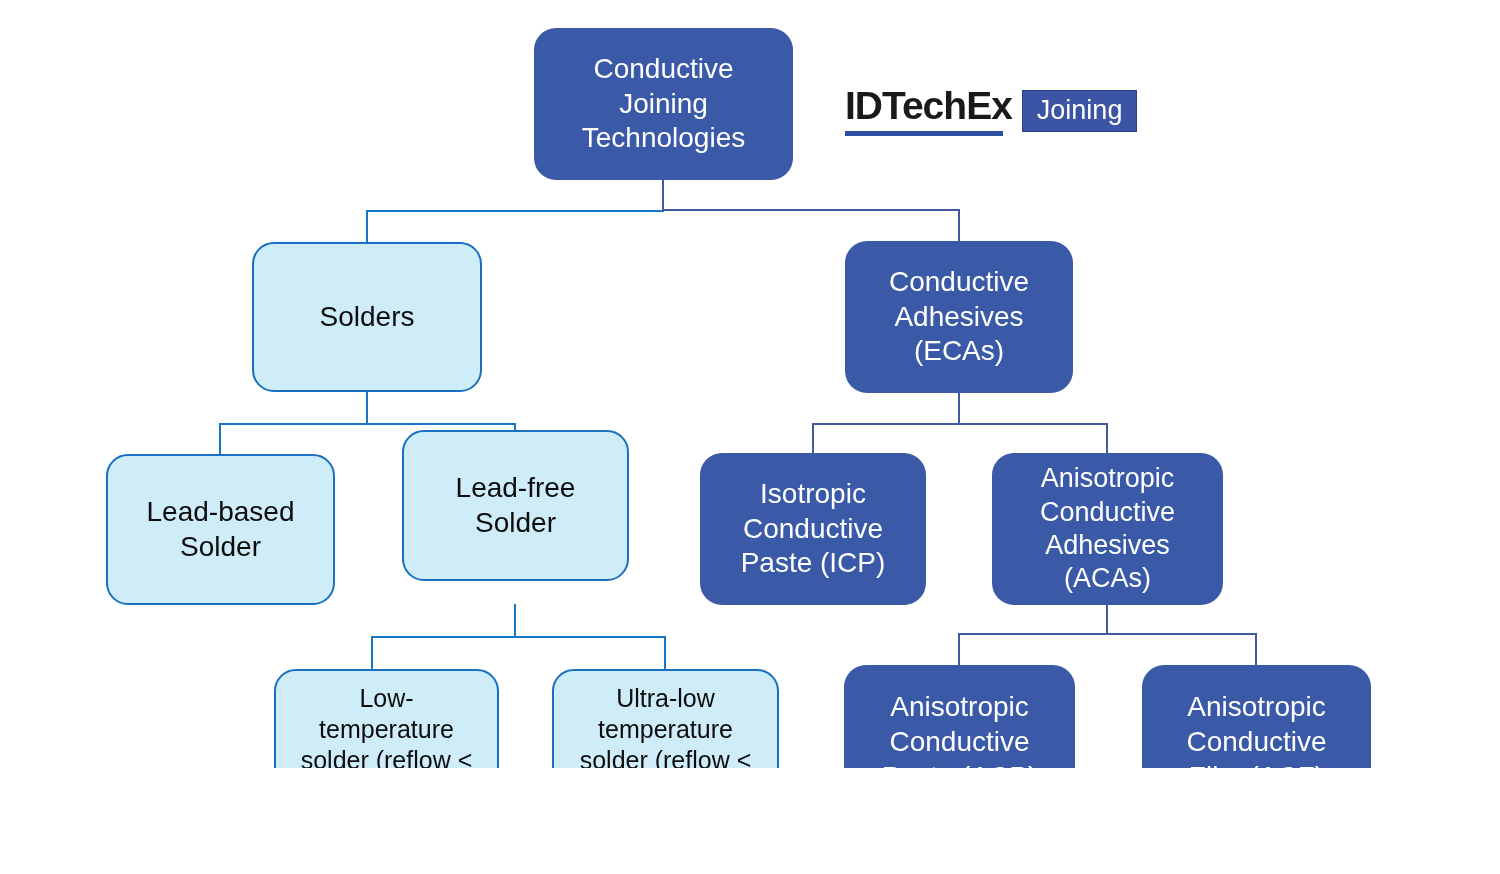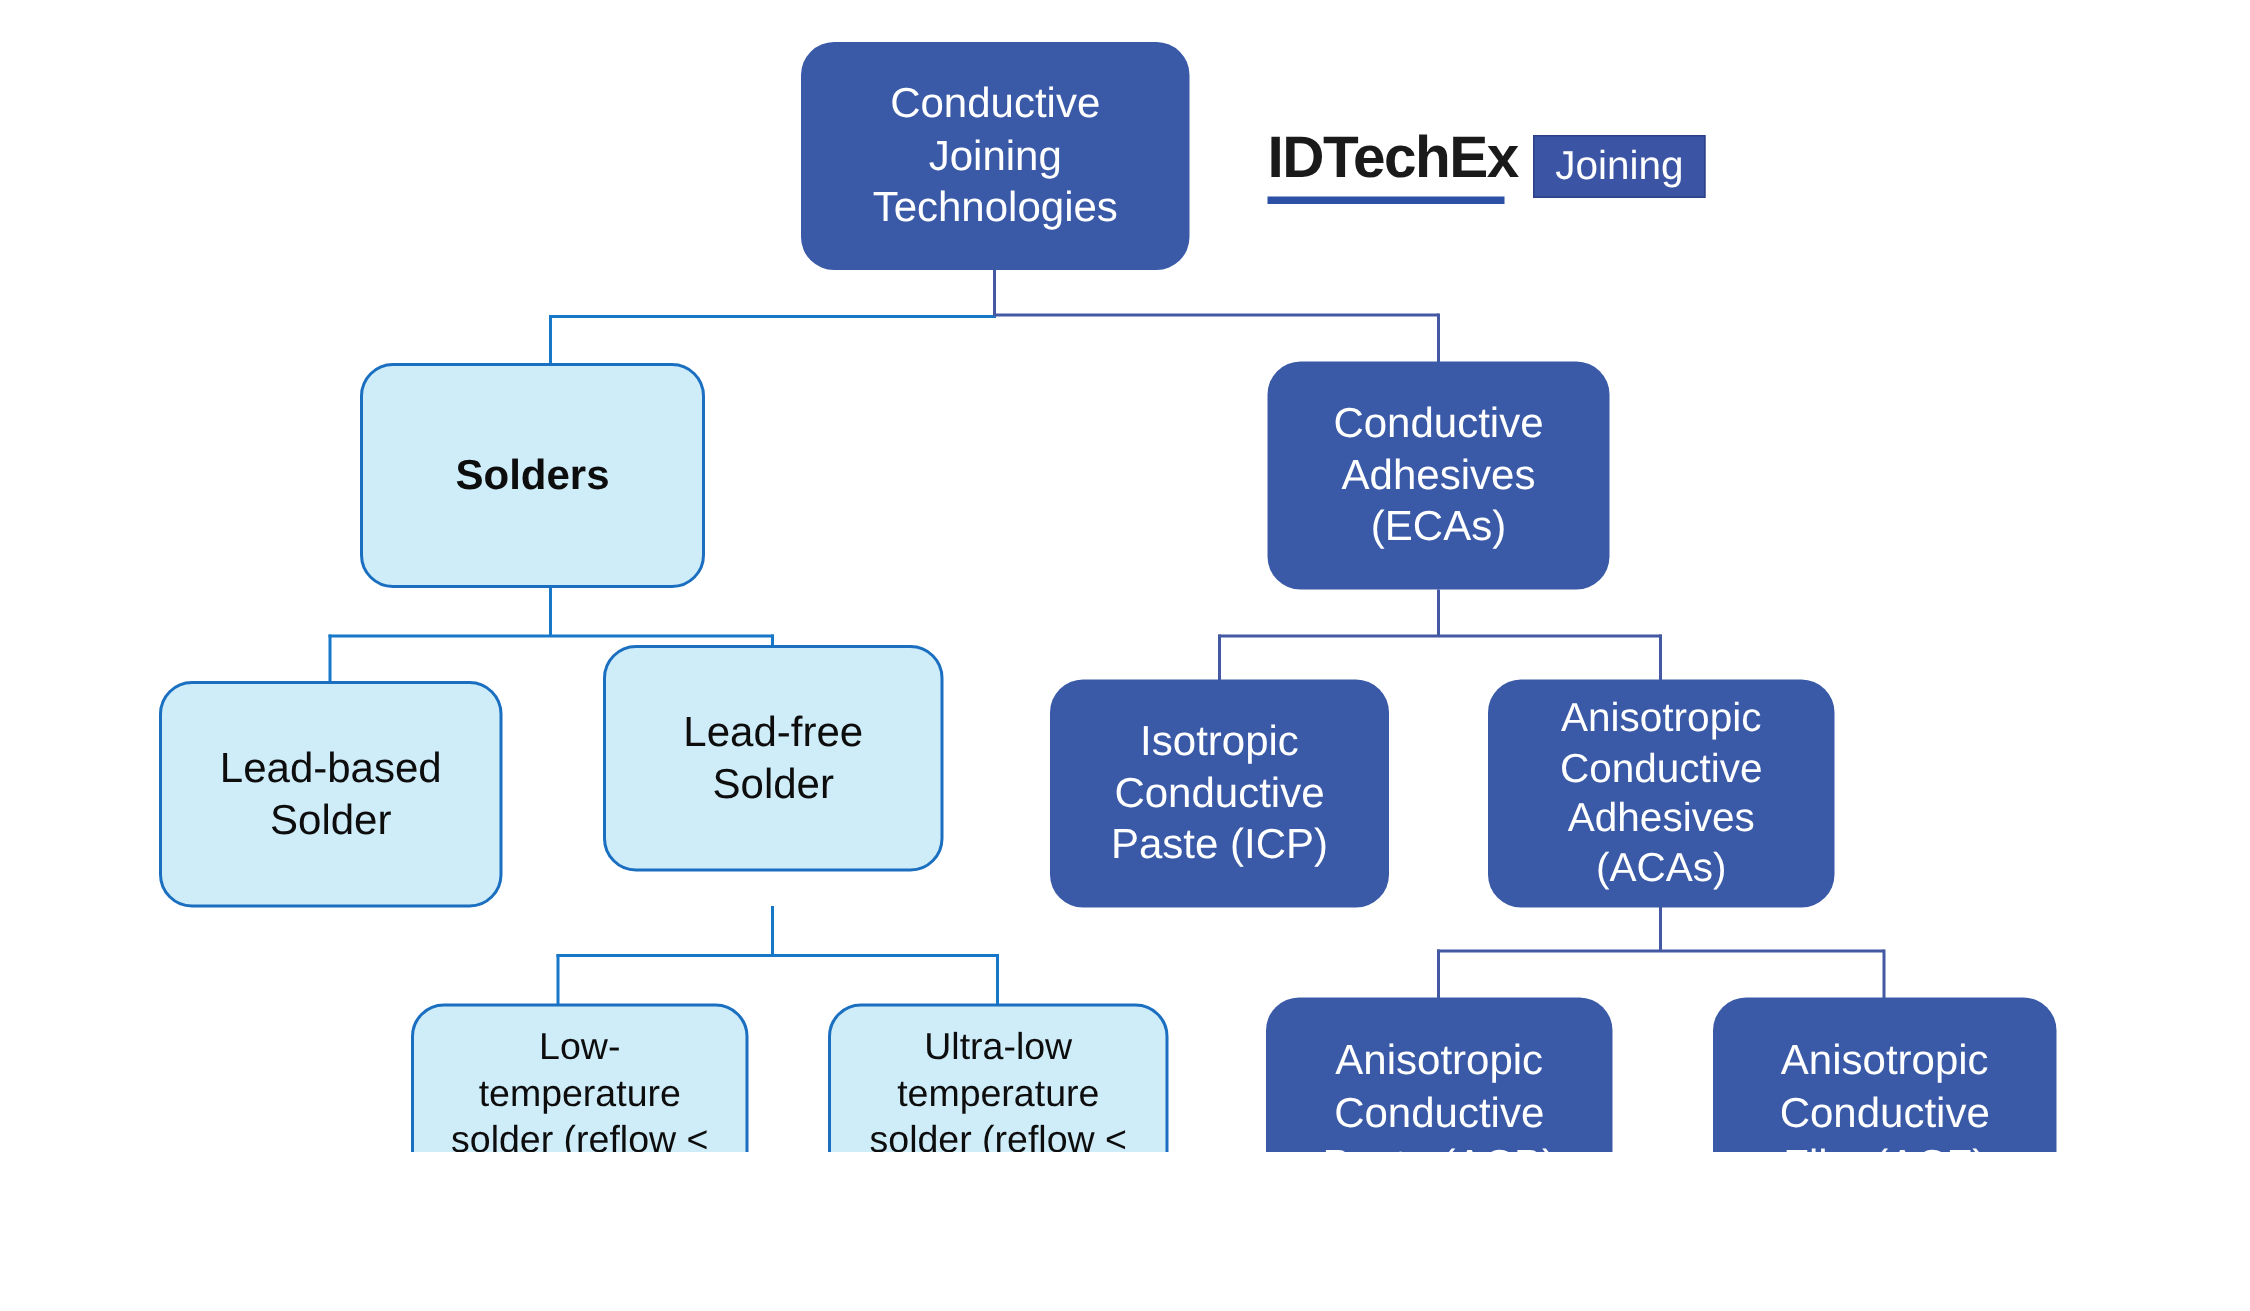--- a/index.html
+++ b/index.html
@@ -68,21 +68,21 @@
   <div class="conn h right-branch" style="left:958px;top:633px;width:298px;"></div>
   <div class="conn v right-branch" style="left:958px;top:633px;height:33px;"></div>
   <div class="conn v right-branch" style="left:1255px;top:633px;height:33px;"></div>
 
   <div class="node dark fs28" style="left:534px;top:28px;width:259px;height:152px;">
     <span class="lbl">Conductive
 Joining
 Technologies</span>
   </div>
 
-  <div class="node light fs28" style="left:240px;top:242px;width:230px;height:150px;font-weight:bold;">
+  <div class="node light fs28" style="left:252px;top:242px;width:230px;height:150px;">
     <span class="lbl">Solders</span>
   </div>
 
   <div class="node dark fs28" style="left:845px;top:241px;width:228px;height:152px;">
     <span class="lbl">Conductive
 Adhesives
 (ECAs)</span>
   </div>
 
   <div class="node light fs28" style="left:106px;top:454px;width:229px;height:151px;justify-content:center;">

